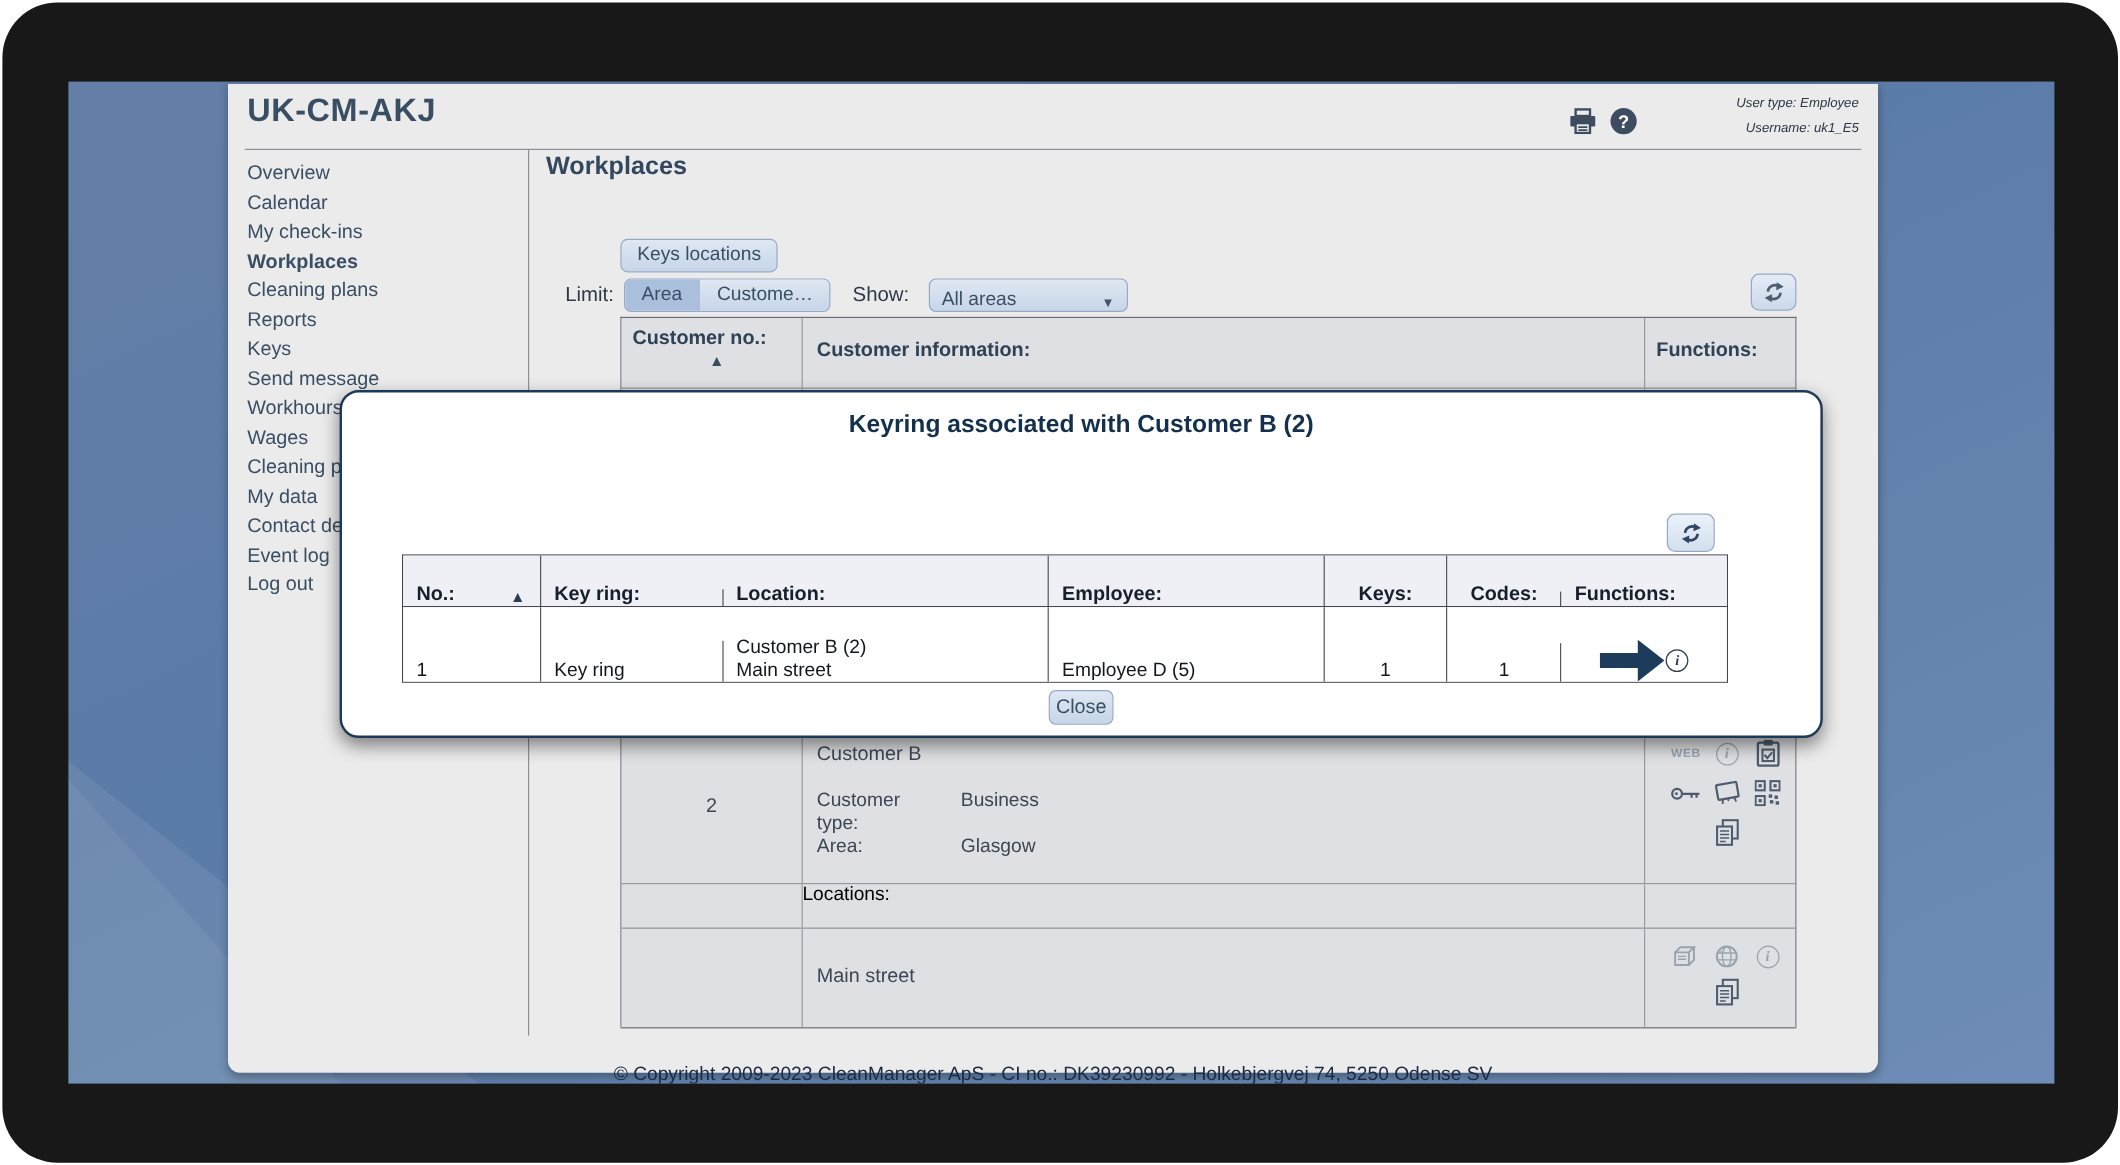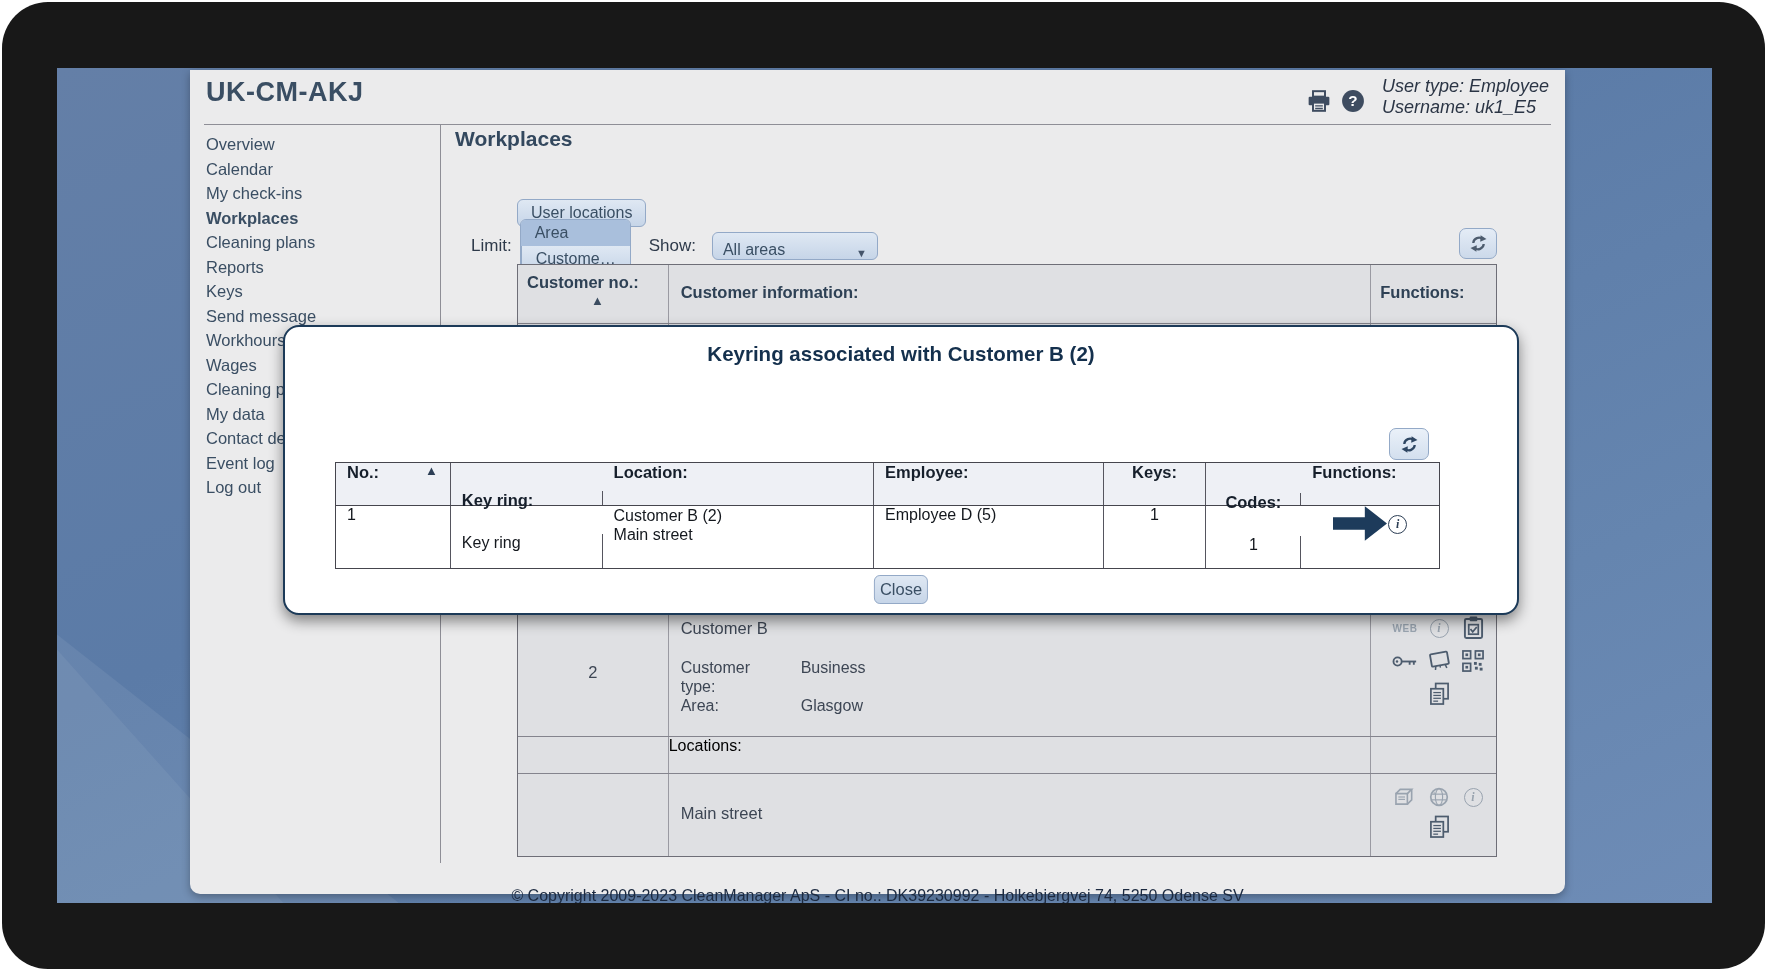--- a/index.html
+++ b/index.html
@@ -13,40 +13,40 @@
          background:rgba(255,255,255,0.06); clip-path:polygon(0 100%,100% 100%,0 20%); }
 
   .window { position:absolute; left:133px; top:2px; width:1375px; height:824px;
             background:#ebebec; border-radius:0 0 10px 10px; box-shadow:0 3px 8px rgba(0,0,0,.3); overflow:hidden; }
 
   
   .hdr { position:absolute; left:0; top:0; width:100%; height:54px; }
   .hdr h1 { position:absolute; left:16px; top:7px; font-size:27px; font-weight:bold; color:#3a4e63; letter-spacing:.5px; }
   .hdr-rule { position:absolute; left:14px; right:14px; top:54px; height:1px; background:#8e8e96; }
   .hdr-icons { position:absolute; right:200px; top:19px; display:flex; gap:10px; align-items:center; }
-  .userinfo { position:absolute; right:16px; top:6px; text-align:left; font-style:italic; font-size:18px;
+  .userinfo { position:absolute; right:16px; top:6px; text-align:right; font-style:italic; font-size:11px;
               color:#2b3545; line-height:21px; white-space:nowrap; }
 
   
   .sidebar { position:absolute; left:0; top:60px; width:250px; padding:2px 0 0 16px; }
   .sidebar div { font-size:16.5px; line-height:24.5px; color:#3a4e63; cursor:pointer; white-space:nowrap; }
   .sidebar .active { font-weight:bold; }
   .vrule { position:absolute; left:250px; top:55px; height:738px; width:1px; background:#8e8e96; }
 
   
   .main { position:absolute; left:251px; top:55px; width:1124px; height:769px; }
   .main h2 { position:absolute; left:14px; top:2px; font-size:21px; font-weight:bold; color:#33485e; }
 
   .btn { display:inline-block; background:linear-gradient(#dfe8f3,#c6d5e8); border:1px solid #93a9c7; border-radius:6px;
          color:#3a4f64; font-size:16px; padding:4px 13px; cursor:pointer; }
   .hide-loc { position:absolute; left:76px; top:74px; }
 
   .limitrow { position:absolute; left:30px; top:107px; height:28px; display:flex; align-items:center; }
   .limitrow .lbl { font-size:17px; color:#2e3a4a; margin-right:8px; }
-  .seg { display:inline-flex; border:1px solid #93a9c7; border-radius:6px; overflow:hidden; margin-right:18px;flex-direction:column; }
+  .seg { display:inline-flex; border:1px solid #93a9c7; border-radius:6px; overflow:hidden; margin-right:18px; }
   .seg span { font-size:16px; color:#3a4f64; padding:4px 14px; background:linear-gradient(#dfe8f3,#c6d5e8); cursor:pointer; }
   .seg span.sel { background:#a9bfdc; }
   .seg span + span { border-left:1px solid #93a9c7; }
   .select { display:inline-flex; align-items:flex-end; justify-content:space-between; width:166px; height:28px;
             background:linear-gradient(#dfe8f3,#c6d5e8); border:1px solid #93a9c7; border-radius:6px;
             font-size:16px; color:#3a4f64; padding:0 10px; cursor:pointer; }
   .select .car { font-size:11px; color:#44546a; }
   .refreshbtn { position:absolute; left:1018px; top:103px; width:38px; height:31px; display:flex; align-items:center;
             justify-content:center; background:linear-gradient(#e4ecf6,#ccd9ea); border:1px solid #93a9c7; border-radius:7px; cursor:pointer; }
 
@@ -83,21 +83,21 @@
 
   
   .modal { position:absolute; left:226px; top:257px; width:1236px; height:290px; background:#fff;
            border:2px solid #1c3a58; border-radius:16px; box-shadow:0 6px 14px rgba(0,0,0,.45); z-index:10; }
   .modal h3 { margin-top:15px; text-align:center; font-size:20.5px; font-weight:bold; color:#14304d; }
   .m-refresh { position:absolute; left:1104px; top:101px; width:40px; height:32px; display:flex; align-items:center;
             justify-content:center; background:linear-gradient(#eaf1f9,#d3dfee); border:1px solid #93a9c7; border-radius:7px; cursor:pointer; }
   .ktable { position:absolute; left:50px; top:135px; width:1105px; border:1px solid #45454d; border-collapse:collapse; }
   .ktable .khead { display:flex; height:43px; background:#eef0f5; border-bottom:1px solid #45454d; }
   .ktable .kdata { display:flex; height:62px; background:#fff; }
-  .kc { border-right:1px solid #55555e; display:flex; align-items:flex-start; padding-left:11px;
+  .kc { border-right:1px solid #55555e; display:flex; align-items:flex-end; padding-left:11px;
         font-size:16px; color:#14181e; }
   .kc:last-child { border-right:none; }
   .khead .kc { font-weight:bold; color:#161f2b; font-size:16.5px; }
   .kc.w0{width:115px; justify-content:space-between; padding-right:12px;}
   .kc.w1{width:152px;margin-top:28px;} .kc.w2{width:272px;} .kc.w3{width:230px;}
   .kc.w4{width:103px;} .kc.w5{width:95px;margin-top:30px;} .kc.w6{width:138px;}
   .kc.cen{ justify-content:center; padding-left:0; }
   .loc2 { line-height:19px; }
   .karr { display:flex; align-items:center; justify-content:center; width:100%; gap:1px; }
   .m-close { position:absolute; left:50%; top:248px; transform:translateX(-50%); padding:4px 5px; font-size:16.5px; }
@@ -233,21 +233,21 @@
         <div>My data</div>
         <div>Contact detail</div>
         <div>Event log</div>
         <div>Log out</div>
       </nav>
       <div class="vrule"></div>
 
       <div class="main">
         <h2>Workplaces</h2>
 
-        <button class="btn hide-loc">User locations</button>
+        <button class="btn hide-loc">Keys locations</button>
 
         <div class="limitrow">
           <span class="lbl">Limit:</span>
           <span class="seg">
             <span class="sel">Area</span>
             <span>Custome…</span>
           </span>
           <span class="lbl">Show:</span>
           <span class="select" style="margin-left:8px">
             <span>All areas</span>

